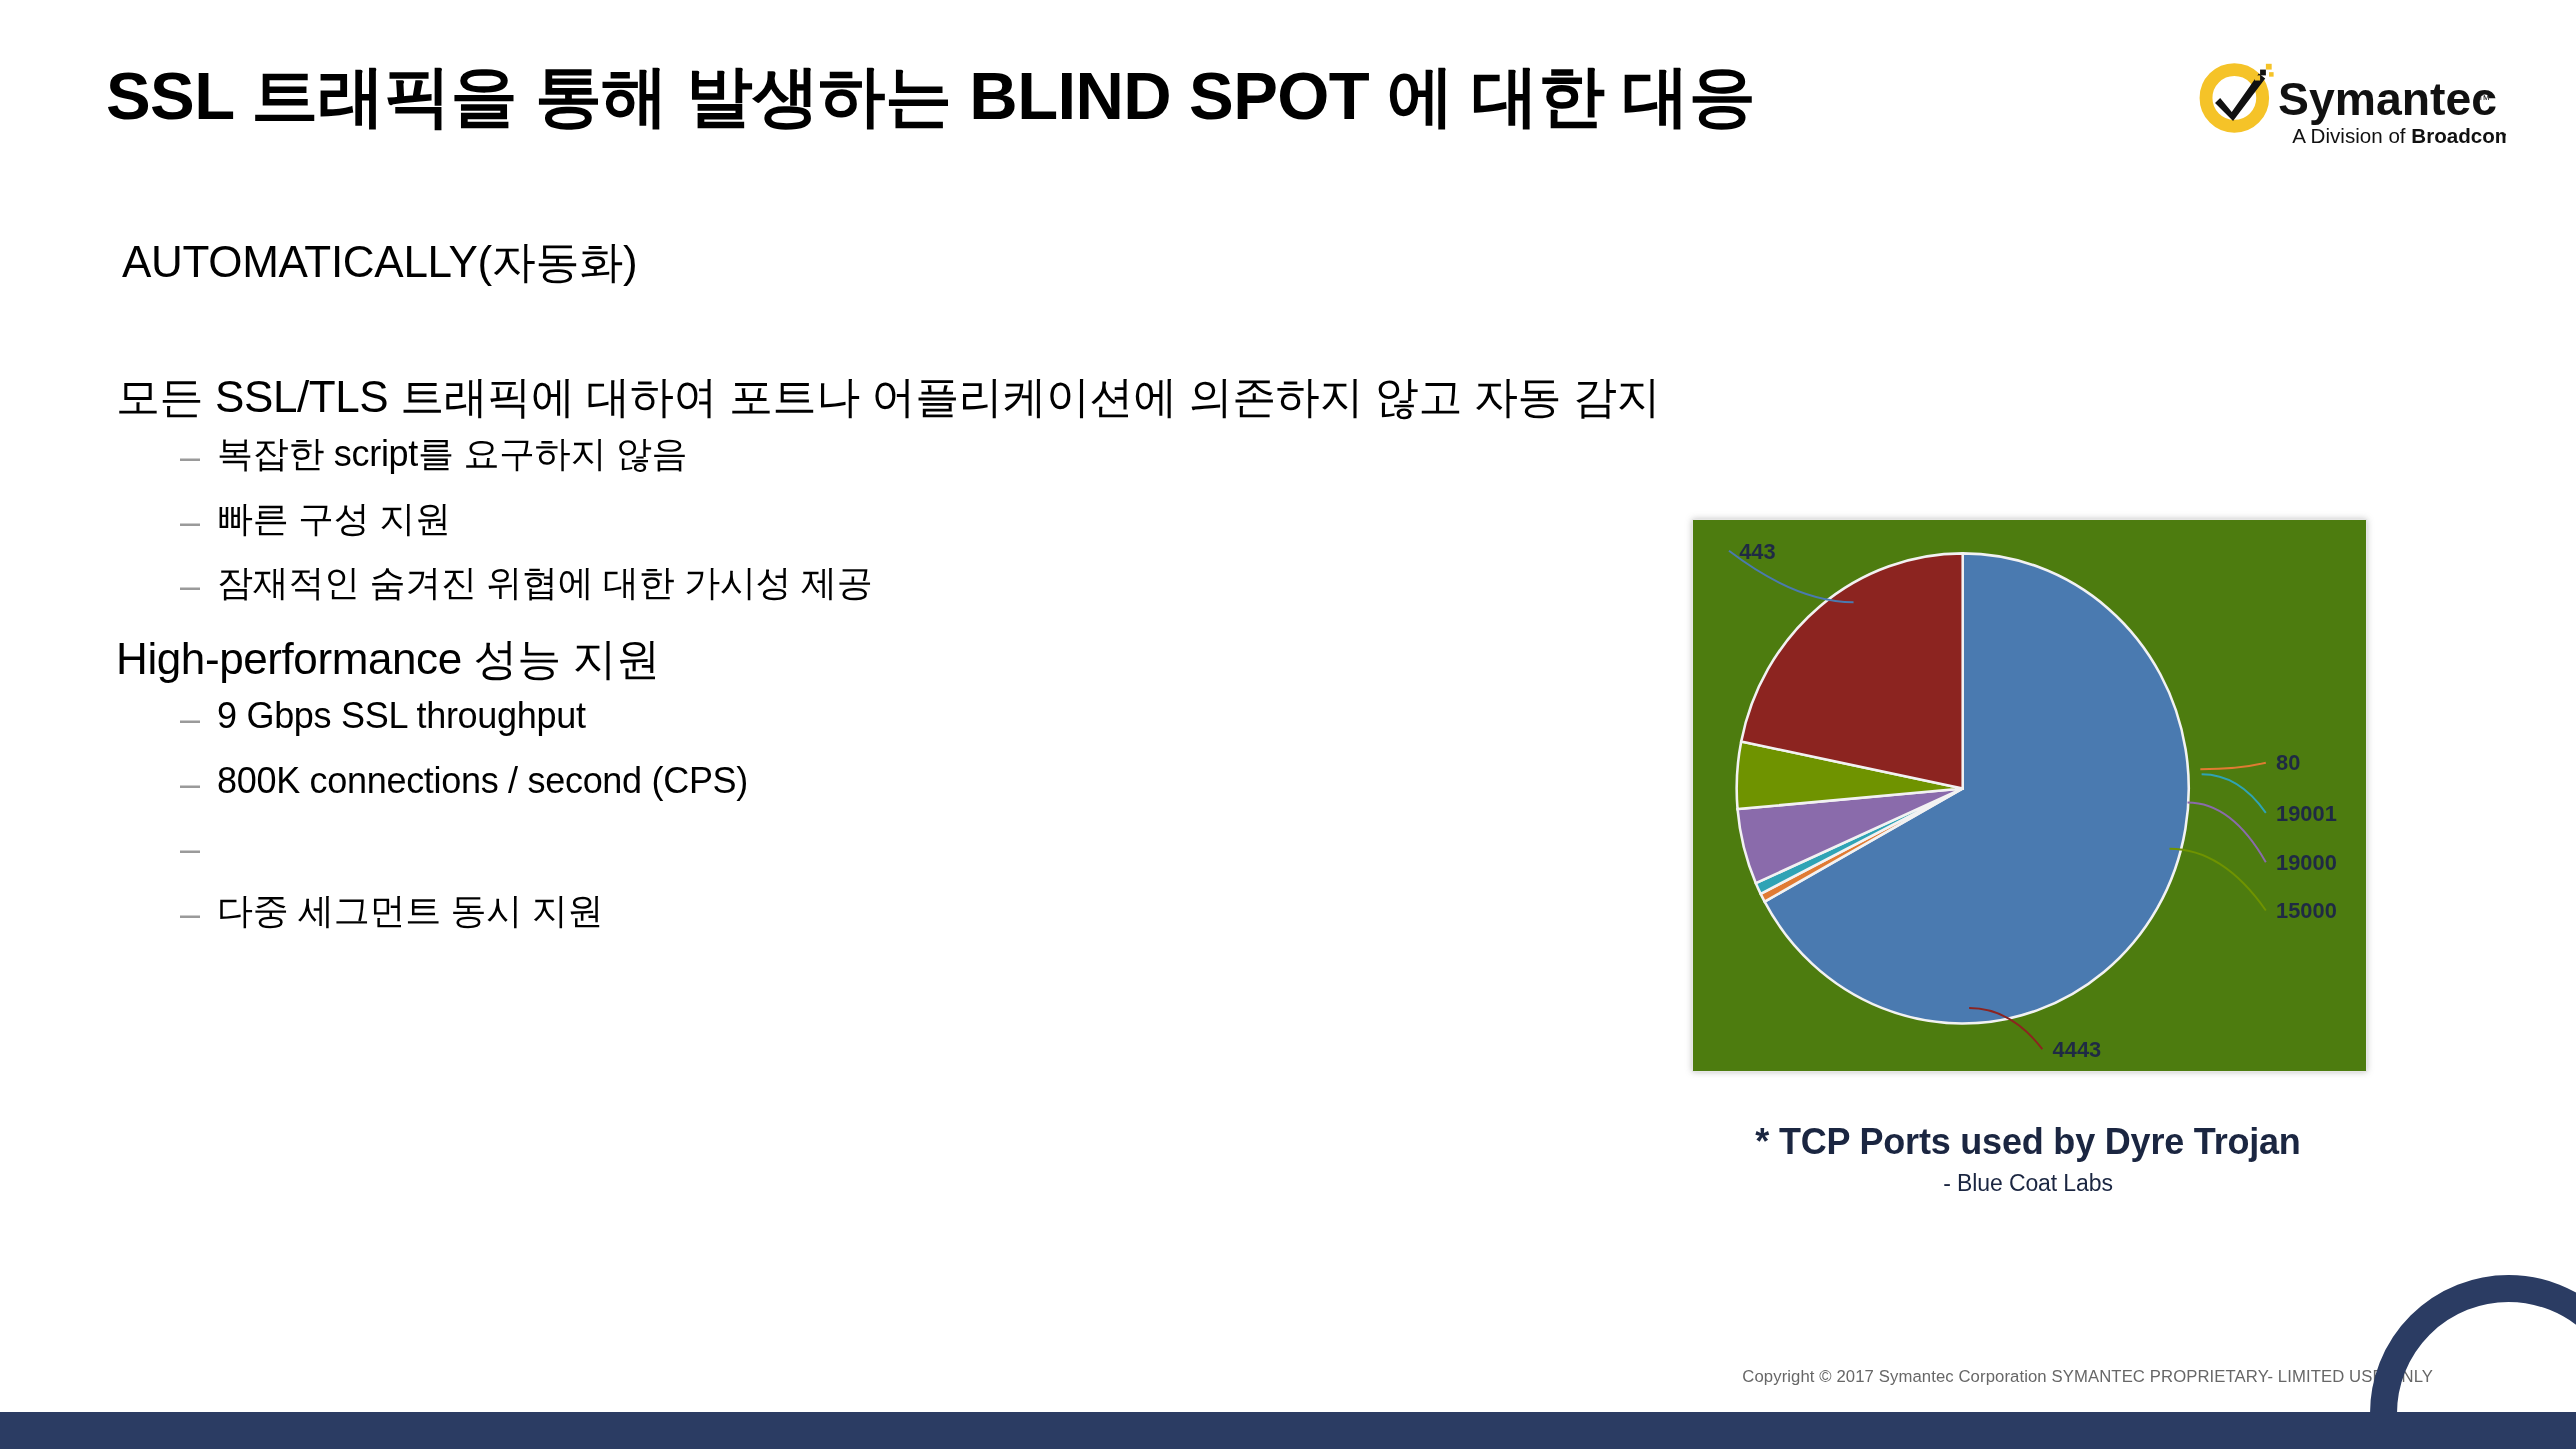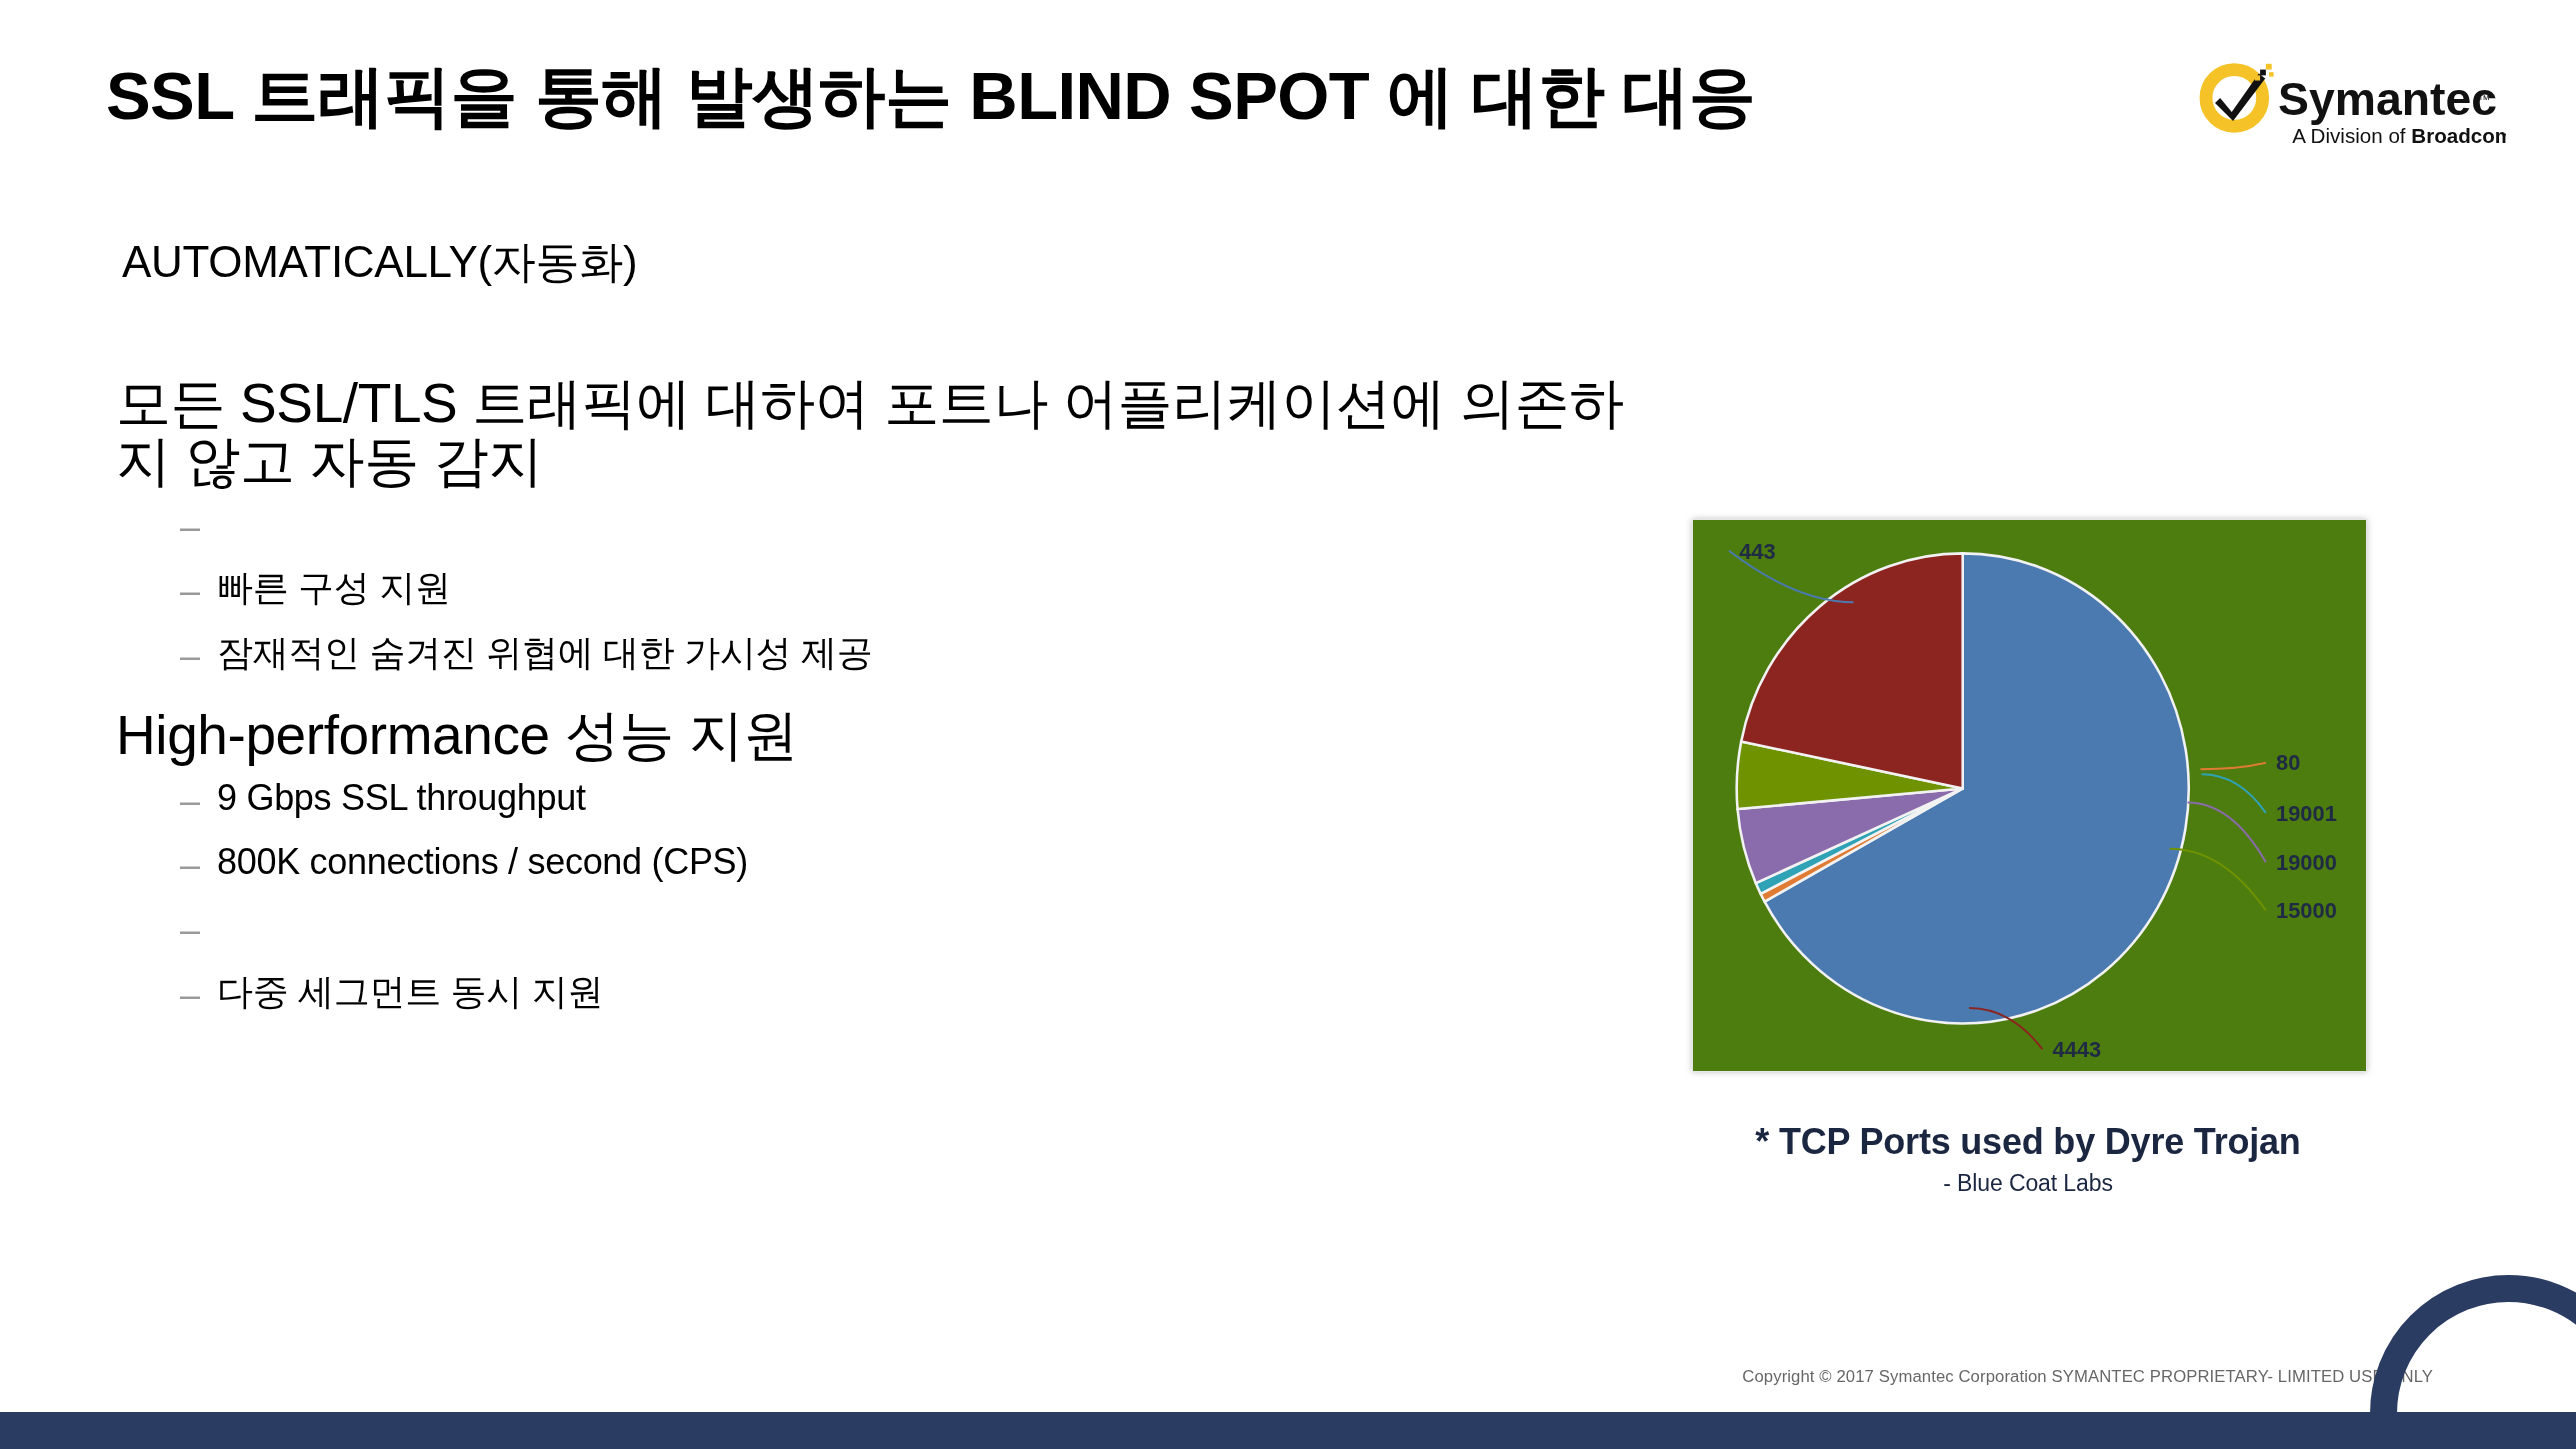--- a/index.html
+++ b/index.html
@@ -60,21 +60,21 @@
   .logo svg { display: block; width: 100%; height: 100%; }
 
   
   .body-col {
     position: absolute;
     left: 116px;
     top: 374px;
     width: 1558px;
   }
   .lvl1 {
-    font-size: 55px;
+    font-size: 44px;
     line-height: 1.06;
     color: #000000;
     margin: 0 0 14px 0;
     letter-spacing: -0.4px;
   }
   .lvl1.spaced { margin-top: 33px; }
 
   .bullet-list { margin: 0 0 0 0; padding: 0; list-style: none; }
   .bullet {
     display: flex;
@@ -190,20 +190,21 @@
     </svg>
   </div>
 
   <div class="body-col">
 
     <p class="lvl1">모든 SSL/TLS 트래픽에 대하여 포트나 어플리케이션에 의존하지 않고 자동 감지</p>
 
     <ul class="bullet-list">
       <li class="bullet">
         <span class="dash">–</span>
+        <span>복잡한 script를 요구하지 않음</span>
       </li>
       <li class="bullet">
         <span class="dash">–</span>
         <span>빠른 구성 지원</span>
       </li>
       <li class="bullet">
         <span class="dash">–</span>
         <span>잠재적인 숨겨진 위협에 대한 가시성 제공</span>
       </li>
     </ul>

